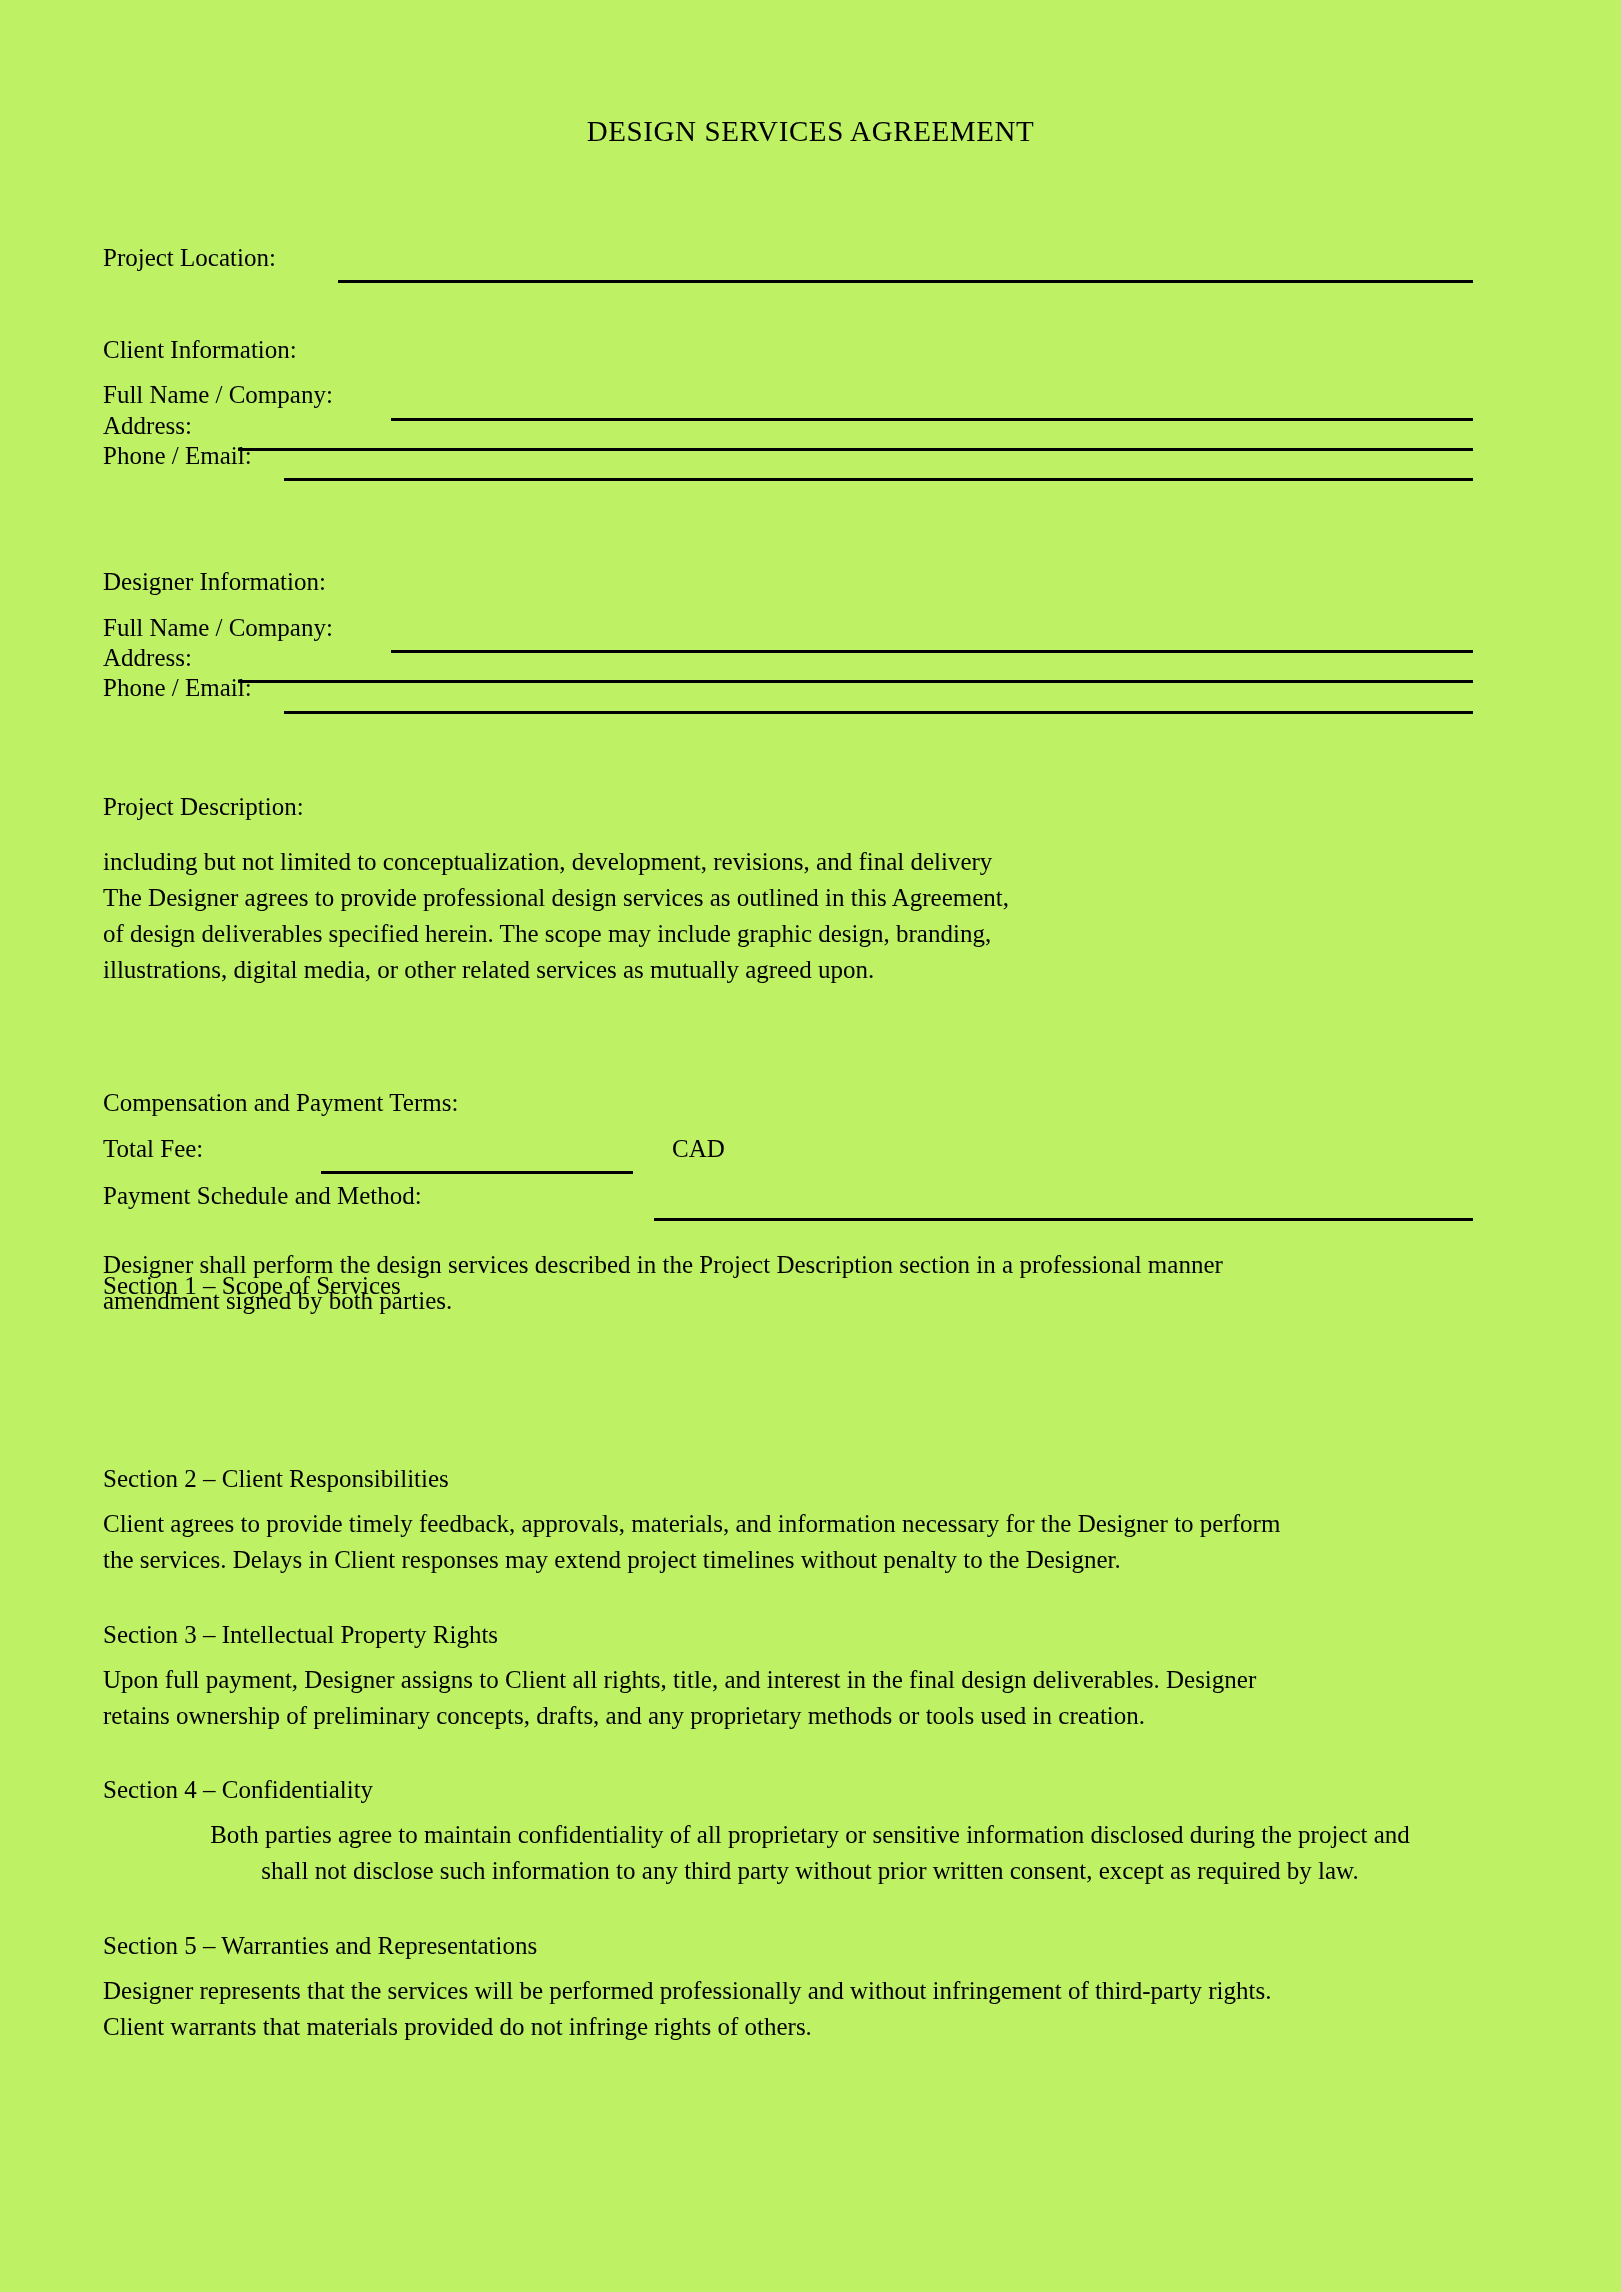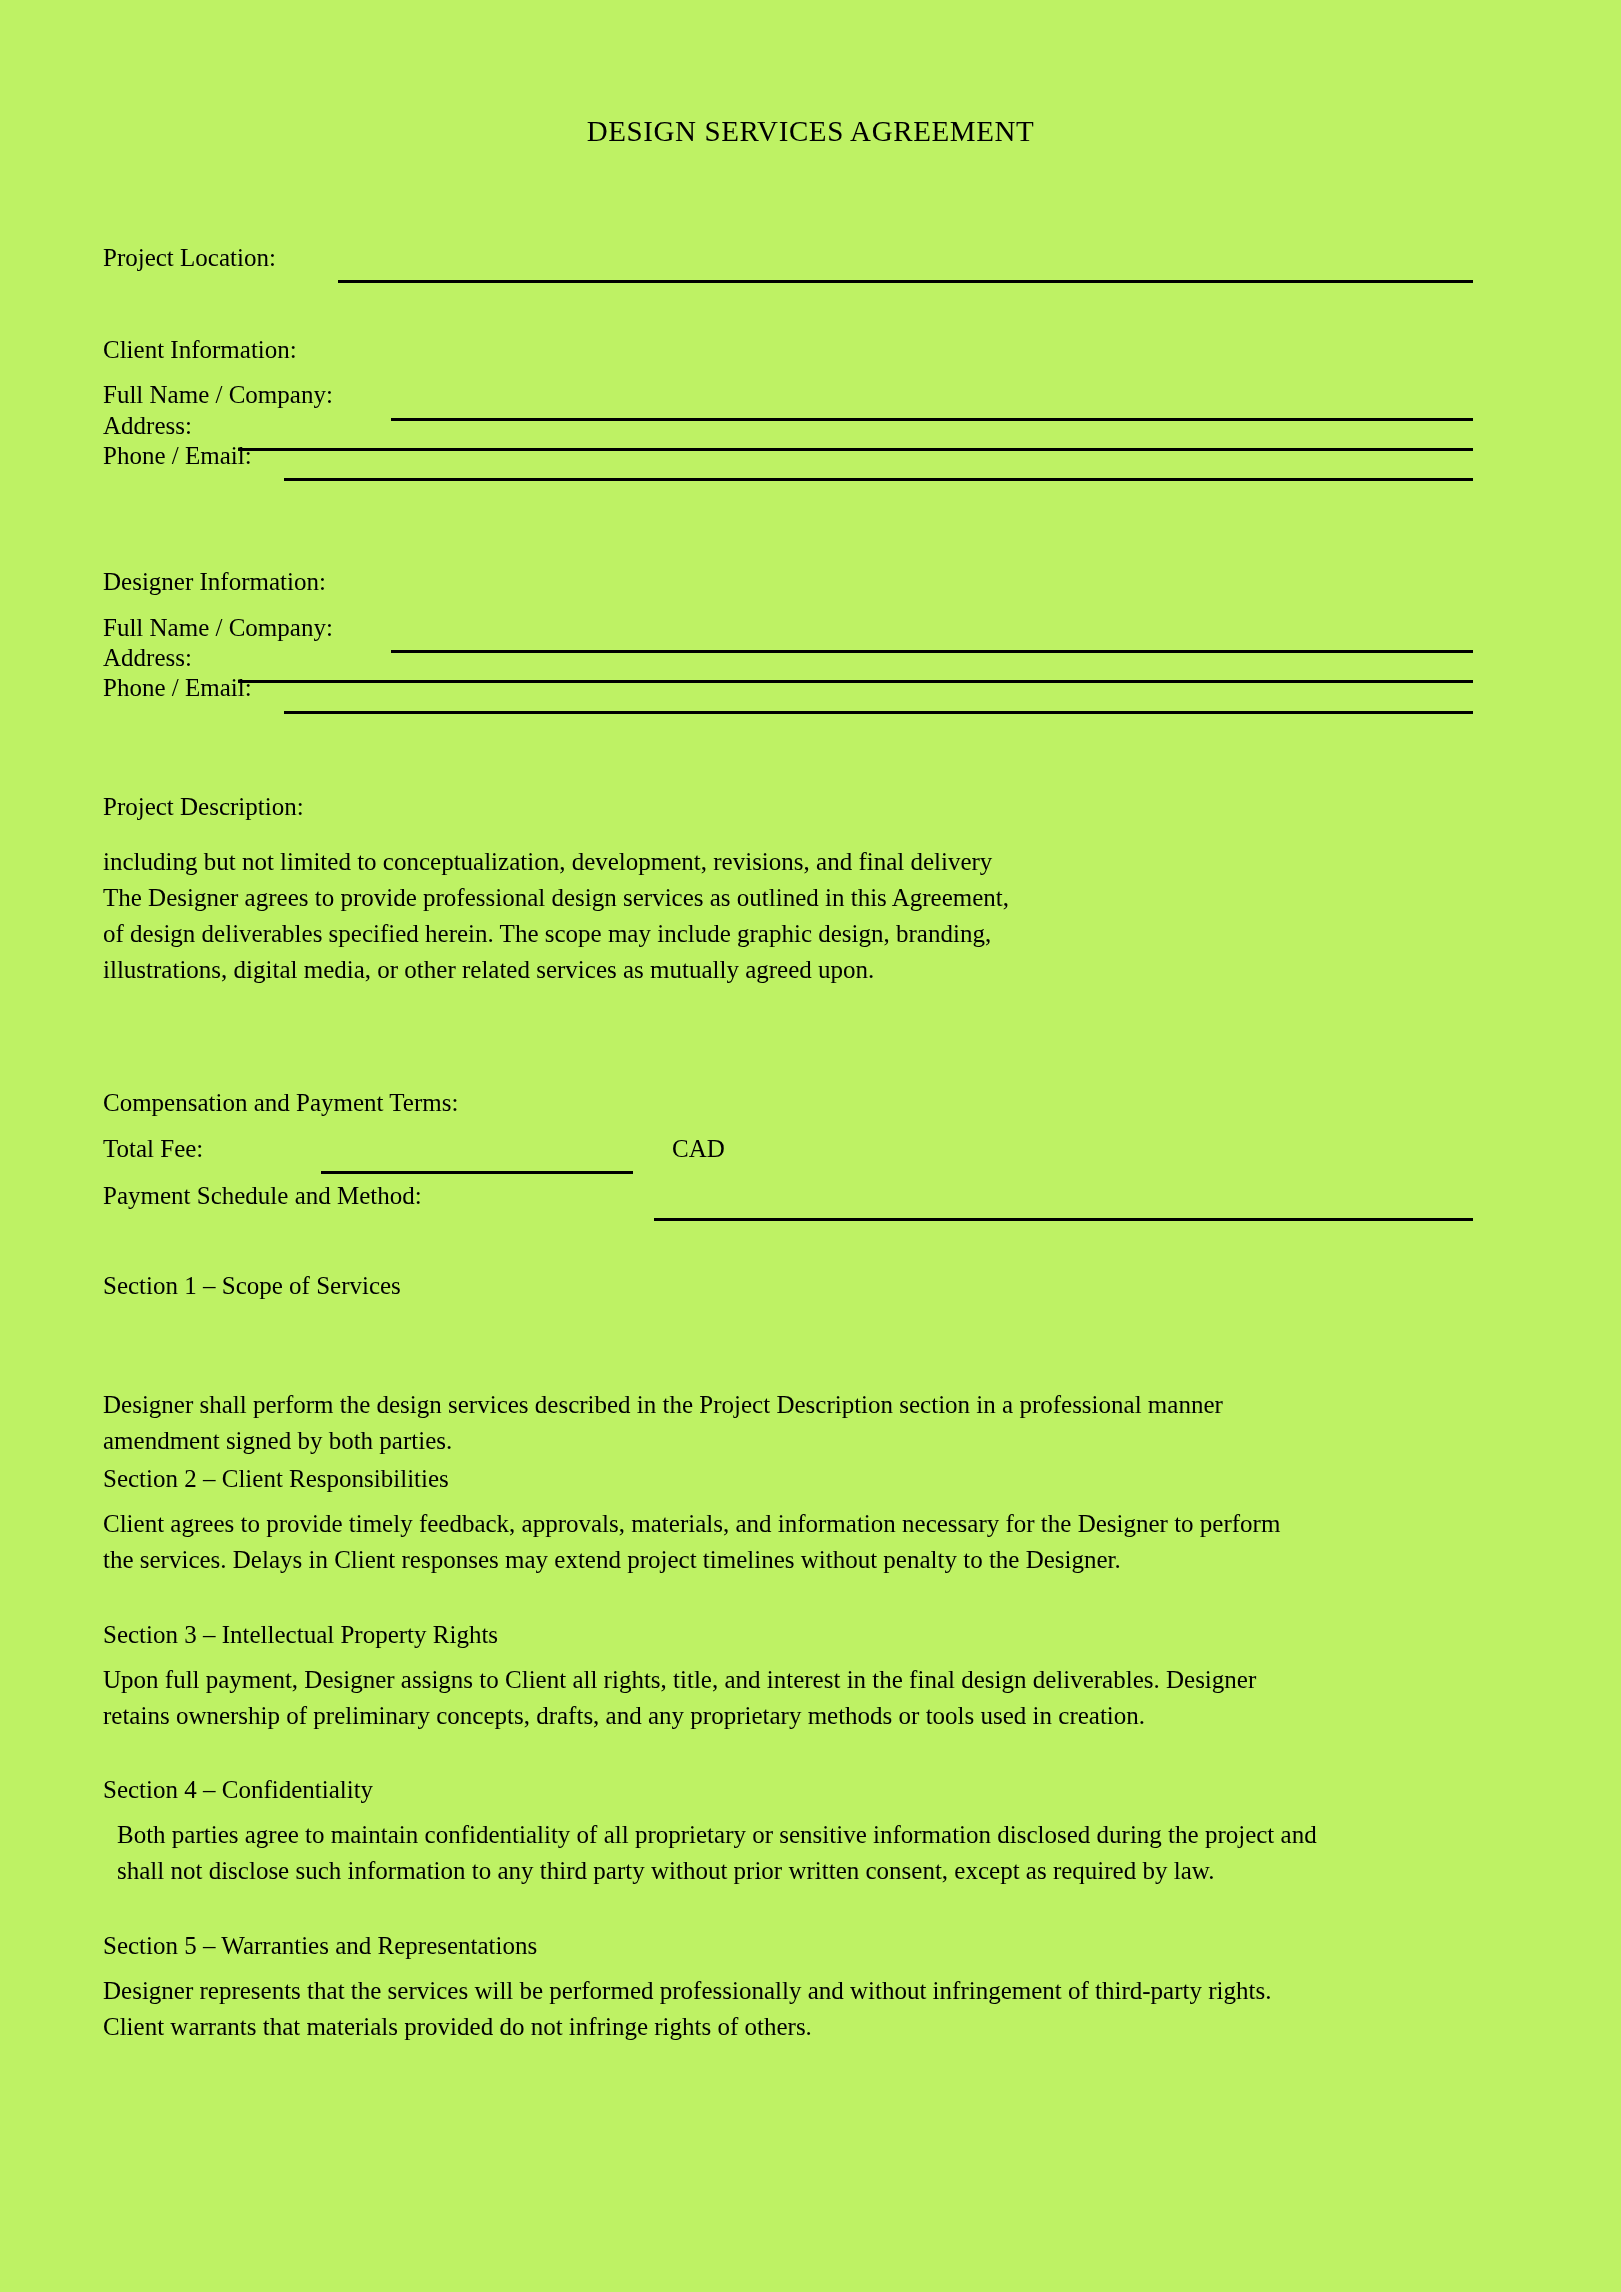--- a/index.html
+++ b/index.html
@@ -117,39 +117,39 @@
   <div class="heading-label" style="left:103px; top:1088px;">Compensation and Payment Terms:</div>
 
   <div class="heading-label" style="left:103px; top:1134px;">Total Fee:</div>
   <div class="rule" style="left:321px; top:1171px; width:312px;"></div>
   <div class="abs" style="left:672px; top:1134px;">CAD</div>
 
   <div class="heading-label" style="left:103px; top:1181px;">Payment Schedule and Method:</div>
   <div class="rule" style="left:654px; top:1218px; width:819px;"></div>
 
   <div class="section-head" style="left:103px; top:1271px;">Section 1 – Scope of Services</div>
-  <div class="para" style="left:103px; top:1387px; width:1392px;">
+  <div class="para" style="left:103px; top:1247px; width:1392px;">
     <div>Designer shall perform the design services described in the Project Description section in a professional manner</div>
     <div>amendment signed by both parties.</div>
   </div>
 
   <div class="section-head" style="left:103px; top:1464px;">Section 2 – Client Responsibilities</div>
   <div class="para" style="left:103px; top:1506px; width:1392px;">
     <div>Client agrees to provide timely feedback, approvals, materials, and information necessary for the Designer to perform</div>
     <div>the services. Delays in Client responses may extend project timelines without penalty to the Designer.</div>
   </div>
 
   <div class="section-head" style="left:103px; top:1620px;">Section 3 – Intellectual Property Rights</div>
   <div class="para" style="left:103px; top:1662px; width:1392px;">
     <div>Upon full payment, Designer assigns to Client all rights, title, and interest in the final design deliverables. Designer</div>
     <div>retains ownership of preliminary concepts, drafts, and any proprietary methods or tools used in creation.</div>
   </div>
 
   <div class="section-head" style="left:103px; top:1775px;text-align:center;">Section 4 – Confidentiality</div>
-  <div class="para" style="left:117px; top:1817px; width:1402px;">
+  <div class="para" style="left:109px; top:1817px; width:1402px;text-align:center;">
     <div>Both parties agree to maintain confidentiality of all proprietary or sensitive information disclosed during the project and</div>
     <div>shall not disclose such information to any third party without prior written consent, except as required by law.</div>
   </div>
 
   <div class="section-head" style="left:103px; top:1931px;">Section 5 – Warranties and Representations</div>
   <div class="para" style="left:103px; top:1973px; width:1392px;">
     <div>Designer represents that the services will be performed professionally and without infringement of third-party rights.</div>
     <div>Client warrants that materials provided do not infringe rights of others.</div>
   </div>
 

